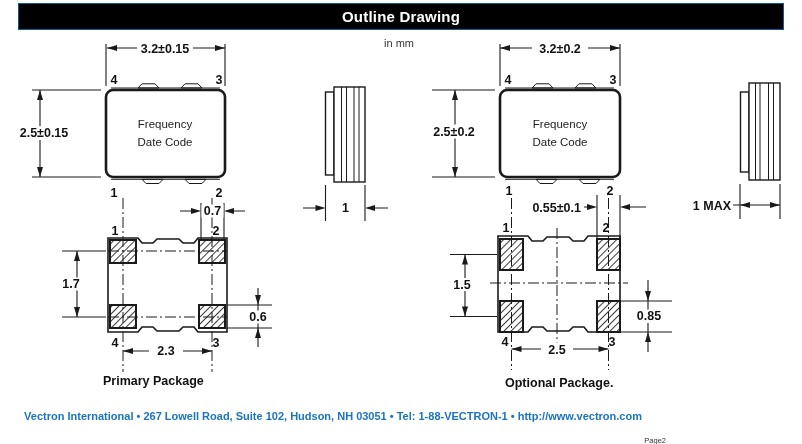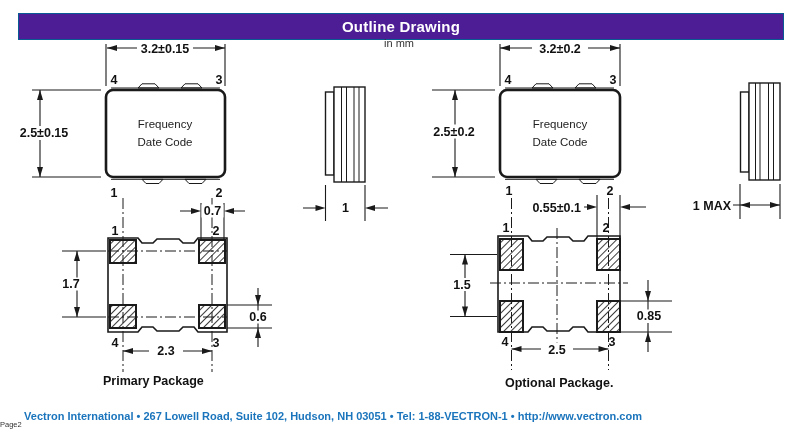--- a/index.html
+++ b/index.html
@@ -1,22 +1,22 @@
 <!DOCTYPE html>
 <html><head>
 <meta charset="utf-8">
 <style>
   html,body{margin:0;padding:0;}
   body{
     width:802px;height:444px;position:relative;background:#ffffff;
     font-family:"Liberation Sans", sans-serif;overflow:hidden;
   }
   .header-bar{
-    position:absolute;left:18px;top:13px;width:764px;height:25px;
-    background:#4c1d95;border:1px solid #0a5a94;
+    position:absolute;left:18px;top:3px;width:764px;height:25px;
+    background:#000000;border:1px solid #0a5a94;
     display:flex;align-items:center;justify-content:center;
   }
   .header-bar span{
     color:#ffffff;font-weight:bold;font-size:15px;letter-spacing:.2px;
   }
   svg{position:absolute;left:0;top:0;}
   svg text{font-family:"Liberation Sans", sans-serif;fill:#111;}
   .dim{font-size:12.5px;font-weight:bold;text-anchor:middle;}
   .dim-end{font-size:12.5px;font-weight:bold;text-anchor:end;}
   .pin{font-size:12.5px;font-weight:bold;text-anchor:middle;}
@@ -30,21 +30,21 @@
   .pad{fill:url(#hatch);stroke:#1a1a1a;stroke-width:2;}
   .arr{fill:#1a1a1a;stroke:none;}
   .bg{fill:#ffffff;stroke:none;}
   .sv{stroke:#1a1a1a;stroke-width:1.4;fill:#ffffff;}
   .svthin{stroke:#1a1a1a;stroke-width:1;fill:none;}
   .footer-address{
     position:absolute;left:0;top:410px;width:666px;text-align:center;
     color:#1b75bc;font-size:11px;font-weight:600;
   }
   .footer-page{
-    position:absolute;left:0;top:420px;width:666px;text-align:left;
+    position:absolute;left:0;top:436px;width:666px;text-align:right;
     color:#333;font-size:7.5px;
   }
 </style>
 </head>
 <body>
 
 <div class="header-bar">
   <span>Outline Drawing</span>
 </div>
 

